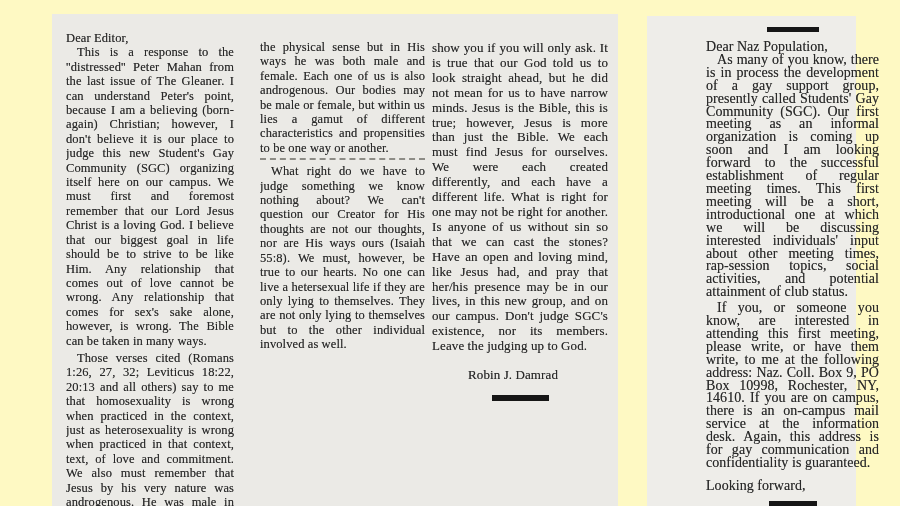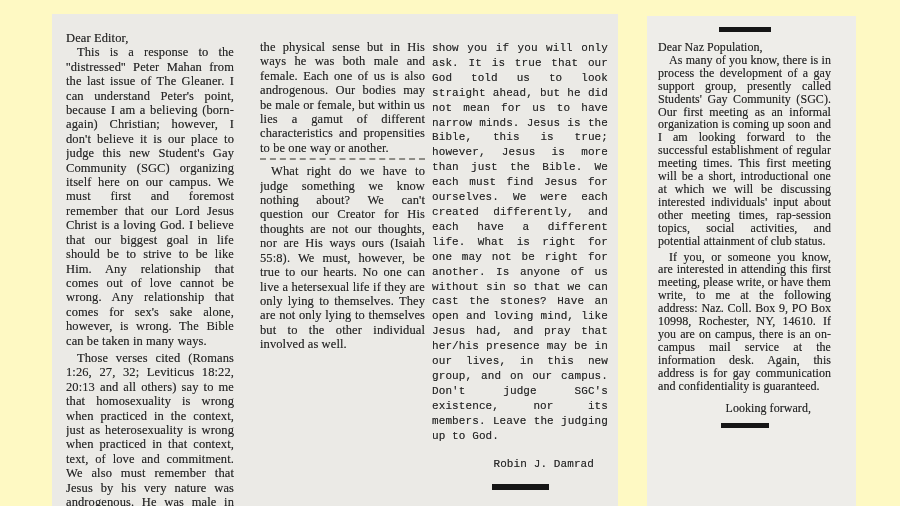--- a/index.html
+++ b/index.html
@@ -26,45 +26,45 @@
     background: #eeede9;
   }
   .col {
     position: absolute;
     color: #292929;
     text-align: justify;
     text-shadow: 0 0 0.5px rgba(45,45,45,0.55);
     overflow: hidden;
   }
   .col-a { font-size: 12.5px; line-height: 14.4px; letter-spacing: 0.1px; }
-  .col-c { font-size: 11px; line-height: 14.9px; letter-spacing: 0.1px; font-family: Liberation Mono, monospace; }
-  .col-d { font-size: 12px; line-height: 12.9px; letter-spacing: 0.05px; }
+  .col-c { font-size: 13px; line-height: 14.9px; letter-spacing: 0.1px; }
+  .col-d { font-size: 14px; line-height: 12.9px; letter-spacing: 0.05px; margin-left: 48px; }
   .sal {
     margin: 0;
     text-indent: 0;
   }
   .para {
     margin: 0 0 3px 0;
     text-indent: 11px;
   }
   .para.noindent { text-indent: 0; }
   .para.cut { text-align-last: justify; margin-bottom: 0; }
   .dashed-rule {
     border: none;
     border-top: 2px dashed #8d8c86;
     height: 0;
     margin: 1px 0 4px 0;
   }
   .signature {
     margin: 14px 14px 0 0;
-    text-align: right;
+    text-align: center;
   }
   .closing-block {
     margin: 10px 20px 0 0;
-    text-align: right;
+    text-align: left;
   }
   .bar {
     height: 5px;
     background: #161616;
     margin: 0 auto;
   }
   .bar-top { width: 52px; margin-bottom: 9px; }
   .bar-mid { width: 57px; height: 6px; margin-top: 12px; }
   .bar-bottom { width: 48px; margin-top: 8px; }
 </style>

